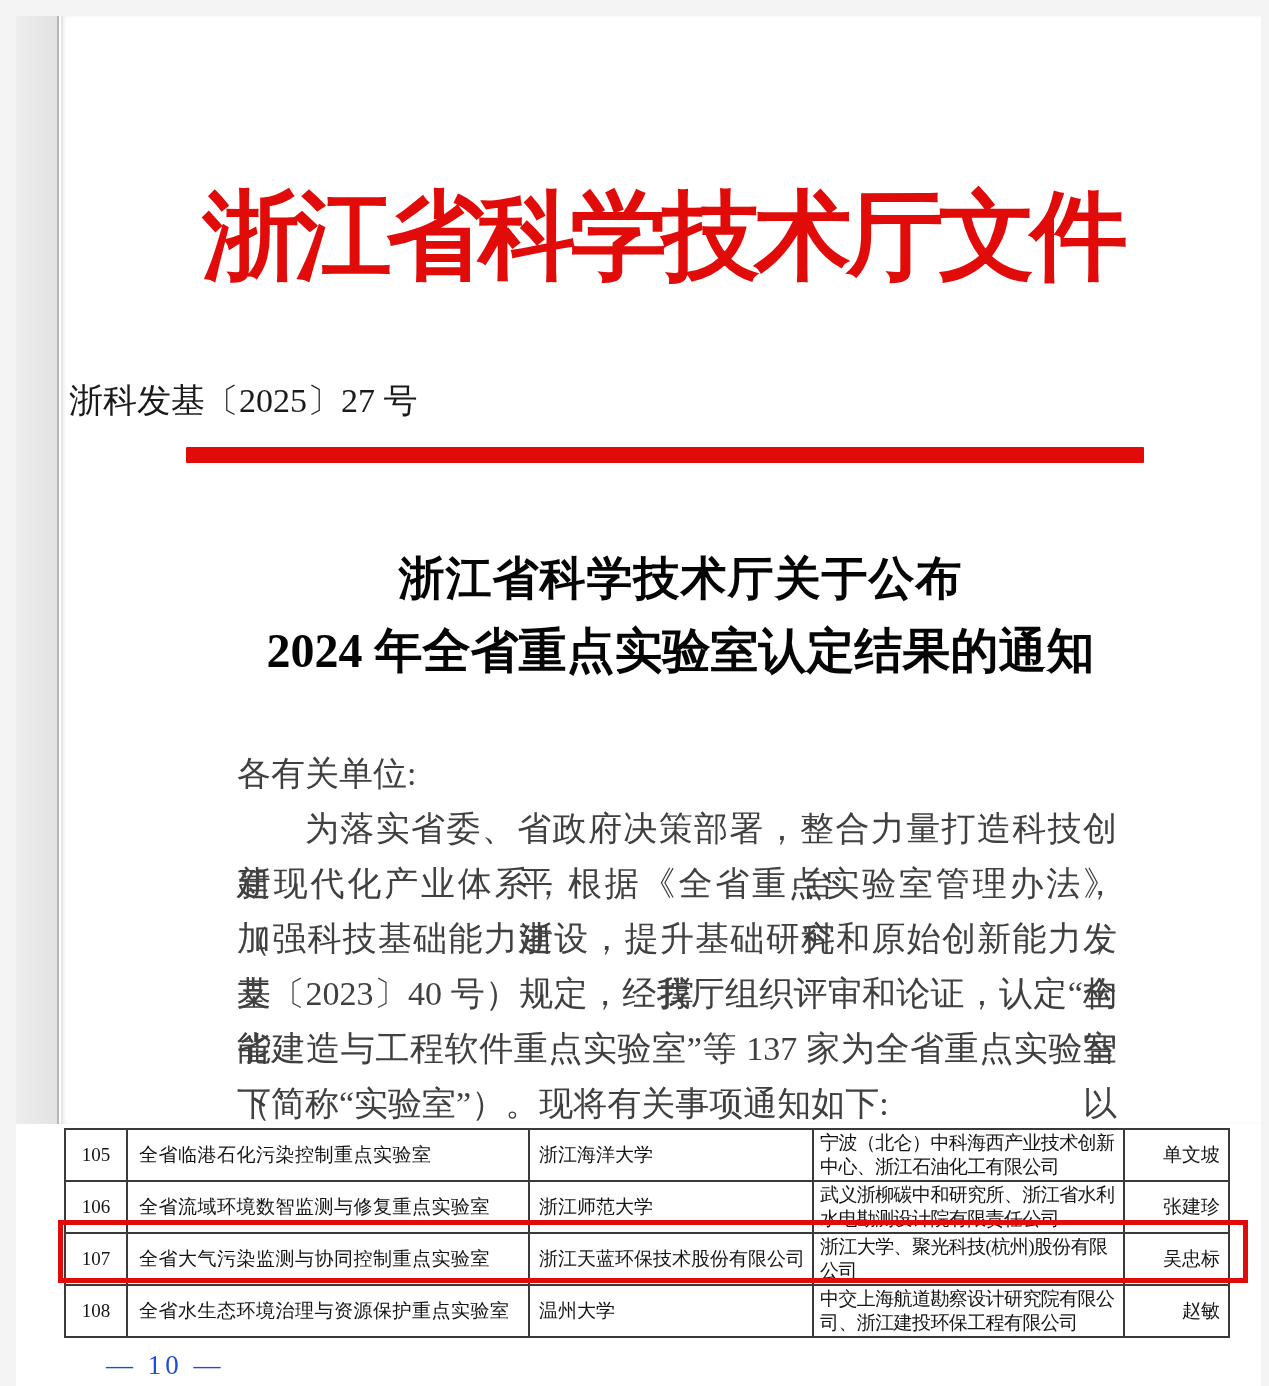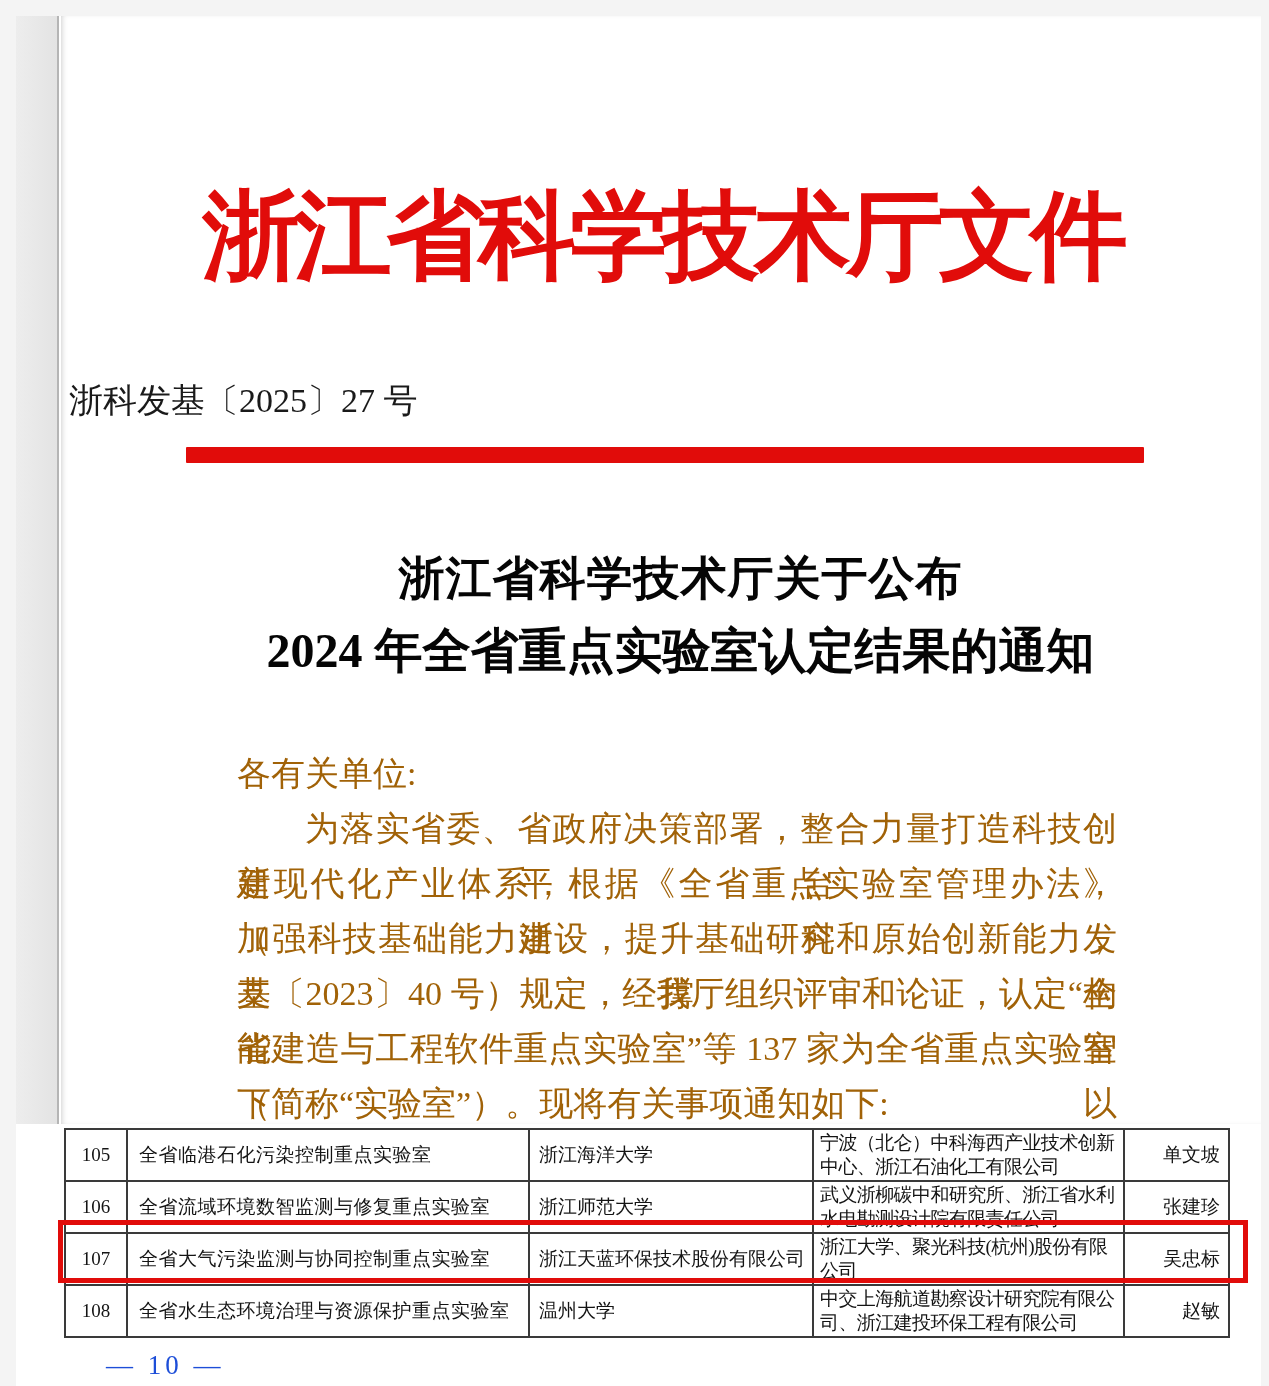--- a/index.html
+++ b/index.html
@@ -80,21 +80,21 @@
     white-space: nowrap;
   }
   .notice-title.line1 { top: 524px; font-size: 46px; letter-spacing: 1px; }
   .notice-title.line2 { top: 595px; font-size: 48px; letter-spacing: 0px; }
 
   .body-text {
     position: absolute;
     left: 205px; top: 714px;
     width: 912px;
     font-size: 34px;
-    color: #a16207;
+    color: #404040;
   }
   .body-line {
     height: 55px;
     line-height: 55px;
     white-space: nowrap;
   }
   .body-line.justify {
     white-space: normal;
     text-align: justify;
     text-align-last: justify;

